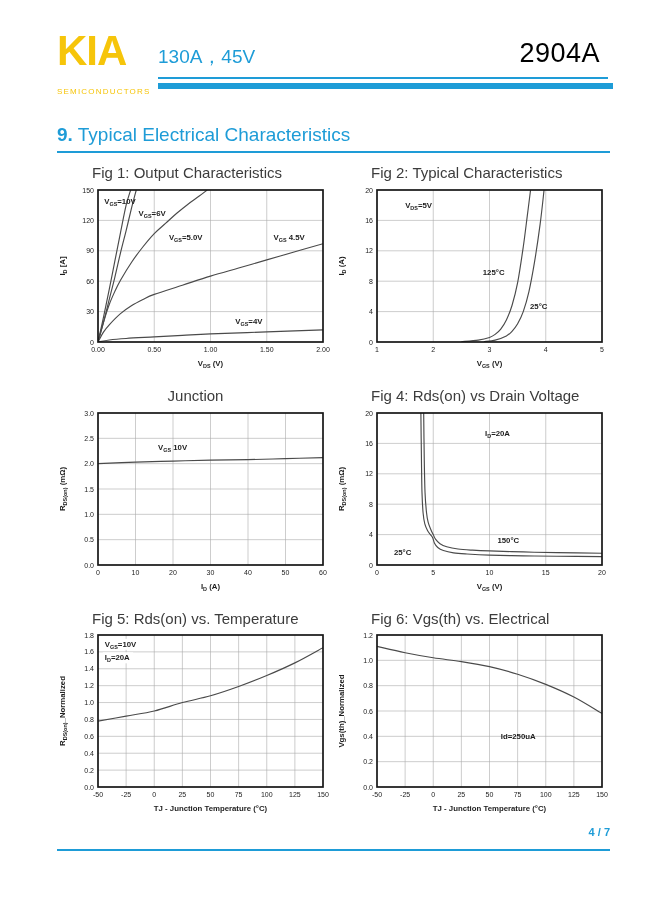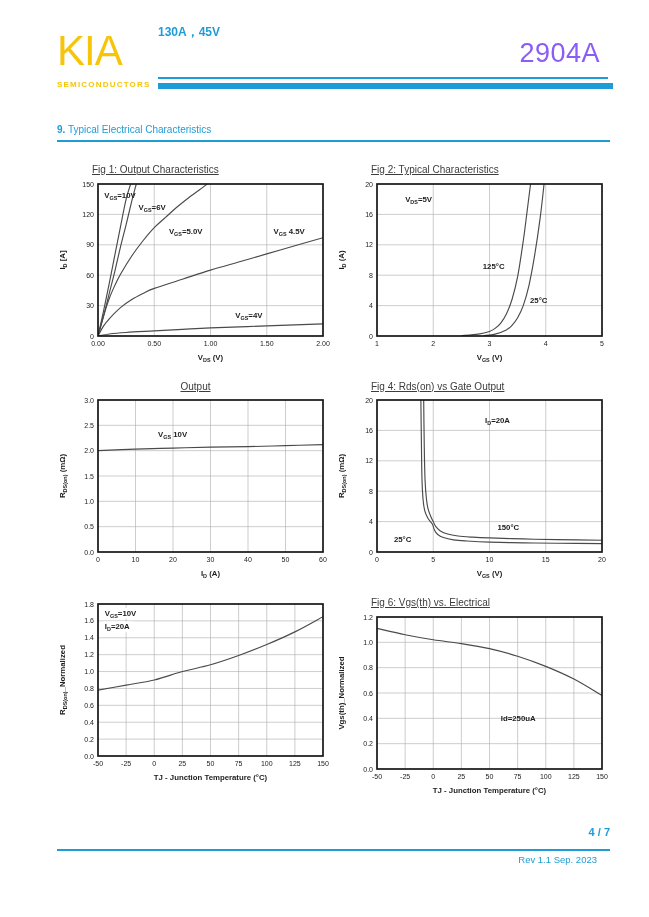--- a/index.html
+++ b/index.html
@@ -2,39 +2,39 @@
 <html><head>
 <meta charset="utf-8">
 <style>
   html,body{margin:0;padding:0;background:#e8e8e8;}
   .page{
     position:relative;width:649px;height:917px;background:#ffffff;
     font-family:"Liberation Sans",sans-serif;overflow:hidden;margin:0 auto;
   }
   
   .logo{position:absolute;left:57px;top:30px;width:110px;}
-  .logo-text{font-size:42px;font-weight:400;color:#f6c50a;letter-spacing:-1px;line-height:1;}
-  .logo-sub{font-size:8px;font-weight:700;color:#f6c50a;letter-spacing:1.2px;margin-top:8px;}
-  .head-mid{position:absolute;left:158px;top:24px;color:#1e9cd7;font-weight:700;font-size:12px;line-height:1.35;}
-  .part-no{position:absolute;right:49px;top:38px;color:#8b5cf6;font-size:27px;letter-spacing:.5px;}
+  .logo-text{font-size:42px;font-weight:700;color:#f6c50a;letter-spacing:-1px;line-height:1;}
+  .logo-sub{font-size:8px;font-weight:400;color:#f6c50a;letter-spacing:1.2px;margin-top:15px;}
+  .head-mid{position:absolute;left:158px;top:44px;color:#1e9cd7;font-weight:400;font-size:19px;line-height:1.35;}
+  .part-no{position:absolute;right:49px;top:38px;color:#000000;font-size:27px;letter-spacing:.5px;}
   .rule-thin{position:absolute;left:158px;top:77px;width:450px;height:2px;background:#1e9cd7;}
   .rule-thick{position:absolute;left:158px;top:83px;width:455px;height:6px;background:#1e9cd7;}
   
   .section{
     position:absolute;left:57px;top:124px;width:553px;color:#1e9cd7;
-    font-size:10px;padding-bottom:5px;border-bottom:2px solid #1e9cd7;
+    font-size:19px;padding-bottom:5px;border-bottom:2px solid #1e9cd7;
   }
   .section .num{font-weight:700;}
   
   .figs{
     position:absolute;left:56px;top:164px;width:558px;
     display:grid;grid-template-columns:279px 279px;row-gap:8px;
   }
   .figure{width:279px;}
-  .fig-title{font-size:10px;color:#3c3c3c;line-height:1.25;text-decoration:underline;}
+  .fig-title{font-size:15px;color:#3c3c3c;line-height:1.25;}
   .fig-title .t-line{margin-left:36px;}
   .fig-title .t-line.center{margin-left:0;text-align:center;}
   .figure svg{display:block;}
   
   .footer-line{position:absolute;left:57px;top:849px;width:553px;height:1.5px;background:#1e9cd7;}
   .footer-page{position:absolute;left:57px;top:826px;width:553px;text-align:right;color:#1e9cd7;font-size:11px;font-weight:700;}
   .footer-rev{position:absolute;left:57px;top:854px;width:540px;text-align:right;color:#1e9cd7;font-size:9.5px;}
 </style>
 </head>
 <body>
@@ -141,21 +141,21 @@
           </g>
           <text x="154.5" y="182.5" text-anchor="middle" font-size="7.8" font-weight="bold" fill="#1c1c1c"><tspan>V</tspan><tspan dy="2" font-size="70%">GS</tspan><tspan dy="-2"> (V)</tspan></text>
           <text transform="translate(9 83) rotate(-90)" text-anchor="middle" font-size="7.8" font-weight="bold" fill="#1c1c1c"><tspan>I</tspan><tspan dy="2" font-size="70%">D</tspan><tspan dy="-2"> (A)</tspan></text>
           <text x="70.13" y="25.24" font-size="7.8" font-weight="bold" fill="#1c1c1c" text-anchor="start"><tspan>V</tspan><tspan dy="2" font-size="70%">DS</tspan><tspan dy="-2">=5V</tspan></text>
           <text x="147.75" y="92.12" font-size="7.8" font-weight="bold" fill="#1c1c1c" text-anchor="start"><tspan>125°C</tspan></text>
           <text x="195" y="125.56" font-size="7.8" font-weight="bold" fill="#1c1c1c" text-anchor="start"><tspan>25°C</tspan></text>
         </svg>
     </div>
     <div class="figure">
       <div class="fig-title">
-          <div class="t-line center">Output</div>
+          <div class="t-line center">Junction</div>
         </div>
       <svg width="279" height="196" viewBox="0 0 279 196">
           <g stroke="#ababab" stroke-width="0.6">
             <line x1="79.5" y1="7" x2="79.5" y2="159"></line>
             <line x1="117" y1="7" x2="117" y2="159"></line>
             <line x1="154.5" y1="7" x2="154.5" y2="159"></line>
             <line x1="192" y1="7" x2="192" y2="159"></line>
             <line x1="229.5" y1="7" x2="229.5" y2="159"></line>
             <line x1="42" y1="133.67" x2="267" y2="133.67"></line>
             <line x1="42" y1="108.33" x2="267" y2="108.33"></line>
@@ -186,21 +186,21 @@
             <text x="38" y="34.83" text-anchor="end">2.5</text>
             <text x="38" y="9.5" text-anchor="end">3.0</text>
           </g>
           <text x="154.5" y="182.5" text-anchor="middle" font-size="7.8" font-weight="bold" fill="#1c1c1c"><tspan>I</tspan><tspan dy="2" font-size="70%">D</tspan><tspan dy="-2"> (A)</tspan></text>
           <text transform="translate(9 83) rotate(-90)" text-anchor="middle" font-size="7.8" font-weight="bold" fill="#1c1c1c"><tspan>R</tspan><tspan dy="2" font-size="70%">DS(on)</tspan><tspan dy="-2"> (mΩ)</tspan></text>
           <text x="102" y="44.49" font-size="7.8" font-weight="bold" fill="#1c1c1c" text-anchor="start"><tspan>V</tspan><tspan dy="2" font-size="70%">GS</tspan><tspan dy="-2"> 10V</tspan></text>
         </svg>
     </div>
     <div class="figure">
       <div class="fig-title">
-          <div class="t-line">Fig 4: Rds(on) vs Gate Output</div>
+          <div class="t-line">Fig 4: Rds(on) vs Drain Voltage</div>
         </div>
       <svg width="279" height="196" viewBox="0 0 279 196">
           <g stroke="#ababab" stroke-width="0.6">
             <line x1="98.25" y1="7" x2="98.25" y2="159"></line>
             <line x1="154.5" y1="7" x2="154.5" y2="159"></line>
             <line x1="210.75" y1="7" x2="210.75" y2="159"></line>
             <line x1="42" y1="128.6" x2="267" y2="128.6"></line>
             <line x1="42" y1="98.2" x2="267" y2="98.2"></line>
             <line x1="42" y1="67.8" x2="267" y2="67.8"></line>
             <line x1="42" y1="37.4" x2="267" y2="37.4"></line>
@@ -227,20 +227,23 @@
             <text x="38" y="9.5" text-anchor="end">20</text>
           </g>
           <text x="154.5" y="182.5" text-anchor="middle" font-size="7.8" font-weight="bold" fill="#1c1c1c"><tspan>V</tspan><tspan dy="2" font-size="70%">GS</tspan><tspan dy="-2"> (V)</tspan></text>
           <text transform="translate(9 83) rotate(-90)" text-anchor="middle" font-size="7.8" font-weight="bold" fill="#1c1c1c"><tspan>R</tspan><tspan dy="2" font-size="70%">DS(on)</tspan><tspan dy="-2"> (mΩ)</tspan></text>
           <text x="150" y="29.8" font-size="7.8" font-weight="bold" fill="#1c1c1c" text-anchor="start"><tspan>I</tspan><tspan dy="2" font-size="70%">D</tspan><tspan dy="-2">=20A</tspan></text>
           <text x="162.38" y="136.96" font-size="7.8" font-weight="bold" fill="#1c1c1c" text-anchor="start"><tspan>150°C</tspan></text>
           <text x="58.88" y="149.12" font-size="7.8" font-weight="bold" fill="#1c1c1c" text-anchor="start"><tspan>25°C</tspan></text>
         </svg>
     </div>
     <div class="figure">
+      <div class="fig-title">
+          <div class="t-line">Fig 5: Rds(on) vs. Temperature</div>
+        </div>
       <svg width="279" height="196" viewBox="0 0 279 196">
           <g stroke="#ababab" stroke-width="0.6">
             <line x1="70.13" y1="7" x2="70.13" y2="159"></line>
             <line x1="98.25" y1="7" x2="98.25" y2="159"></line>
             <line x1="126.38" y1="7" x2="126.38" y2="159"></line>
             <line x1="154.5" y1="7" x2="154.5" y2="159"></line>
             <line x1="182.63" y1="7" x2="182.63" y2="159"></line>
             <line x1="210.75" y1="7" x2="210.75" y2="159"></line>
             <line x1="238.88" y1="7" x2="238.88" y2="159"></line>
             <line x1="42" y1="142.11" x2="267" y2="142.11"></line>
@@ -334,15 +337,14 @@
           </g>
           <text x="154.5" y="182.5" text-anchor="middle" font-size="7.8" font-weight="bold" fill="#1c1c1c"><tspan>TJ - Junction Temperature (°C)</tspan></text>
           <text transform="translate(9 83) rotate(-90)" text-anchor="middle" font-size="7.8" font-weight="bold" fill="#1c1c1c"><tspan>Vgs(th)_Normalized</tspan></text>
           <text x="165.75" y="110.87" font-size="7.8" font-weight="bold" fill="#1c1c1c" text-anchor="start"><tspan>Id=250uA</tspan></text>
         </svg>
     </div>
   </div>
 
   <div class="footer-line"></div>
   <div class="footer-page">4 / 7</div>
-  <div class="footer-rev">Rev 1.1 Sep. 2023</div>
 
 </div>
 
 </body></html>

